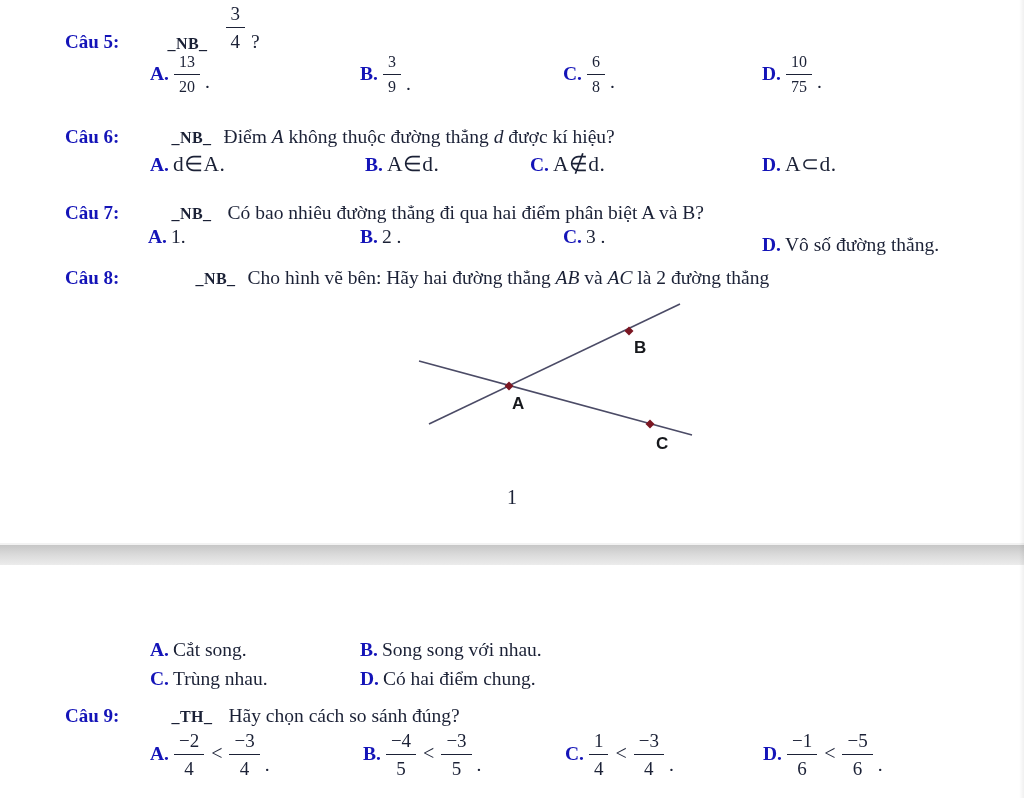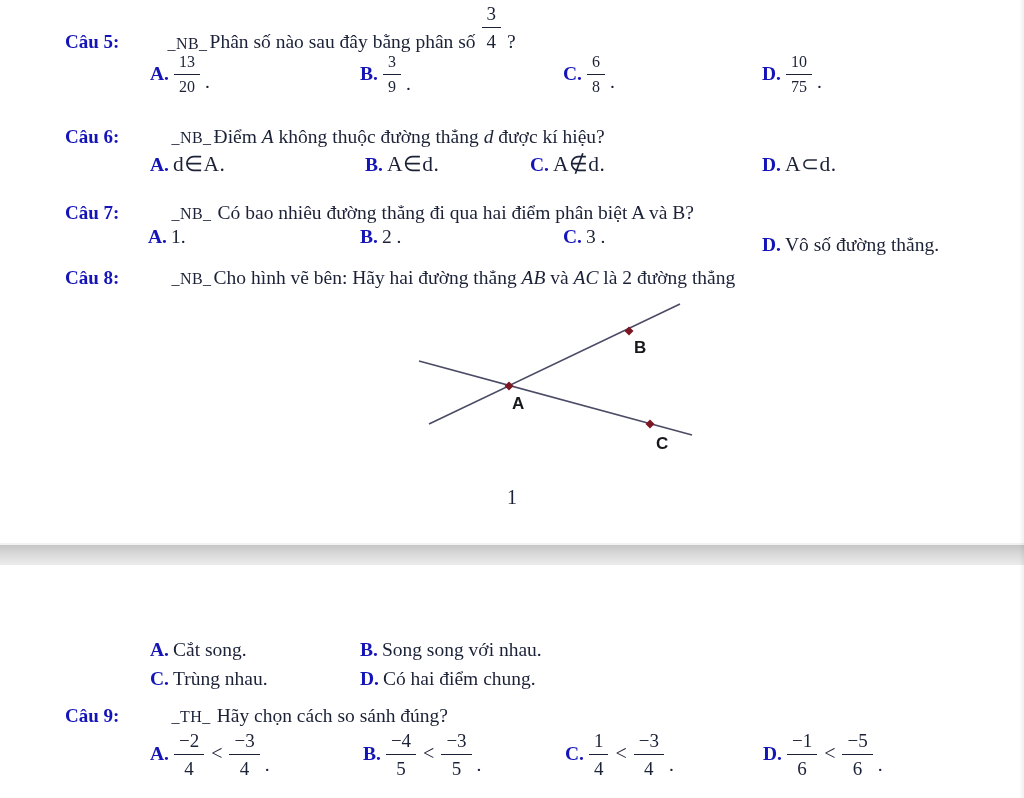--- a/index.html
+++ b/index.html
@@ -3,21 +3,21 @@
 <meta charset="utf-8">
 <style>
   html,body{margin:0;padding:0}
   body{
     width:1024px;height:798px;position:relative;overflow:hidden;
     background:#ffffff;color:#1b2136;
     font-family:"Liberation Serif", serif;
   }
   .abs{position:absolute;white-space:nowrap}
   .q-label{color:#1414b8;font-weight:bold;font-size:19px}
-  .q-tag{font-weight:normal;margin-right:2px;letter-spacing:.5px}
+  .q-tag{font-weight:bold;margin-right:12px;letter-spacing:.5px}
   .q-text{font-size:19.5px}
   .it{font-style:italic}
   .qline{display:inline-flex;align-items:flex-end}
   .opt{display:inline-flex;align-items:center;gap:5px;font-size:19.5px}
   .opt-letter{color:#1414b8;font-weight:bold;font-size:19.5px}
   .opt-text{font-size:19.5px}
   .math{font-size:21.5px;letter-spacing:.5px}
   .frac{display:inline-block;vertical-align:middle;text-align:center;line-height:1;font-size:16px}
   .frac .num{display:block;padding:2px 5px 4px;border-bottom:1.6px solid #1b2136}
   .frac .den{display:block;padding-top:4px}
@@ -35,21 +35,20 @@
     background:linear-gradient(90deg,rgba(0,0,0,0),rgba(0,0,0,0.06));
   }
   svg text{font-family:"Liberation Sans",sans-serif;font-weight:bold;font-size:17px;fill:#16181c}
 </style>
 </head>
 <body>
 
 <div class="abs qline" style="left:65px;top:4px">
   <span class="q-label" style="margin-right:48px">Câu 5:</span>
   <span class="q-tag">_NB_</span>
-  <span class="q-text">Phân số nào sau đây bằng phân số</span>
   <span class="frac frac-sm" style="margin:0 6px;position:relative;top:-2px">
     <span class="num">3</span>
     <span class="den">4</span>
   </span>
   <span class="q-text">?</span>
 </div>
 
 <span class="abs opt" style="left:150px;top:52px">
   <span class="opt-letter">A.</span>
   <span class="frac">
@@ -120,21 +119,21 @@
 <span class="abs" style="left:563px;top:226px">
   <span class="opt-letter">C.</span>
   <span class="opt-text">3 .</span>
 </span>
 <span class="abs" style="left:762px;top:234px">
   <span class="opt-letter">D.</span>
   <span class="opt-text">Vô số đường thẳng.</span>
 </span>
 
 <div class="abs" style="left:65px;top:267px">
-  <span class="q-label" style="margin-right:48px">Câu 8:</span>
+  <span class="q-label" style="margin-right:72px">Câu 8:</span>
   <span class="q-tag">_NB_</span><span class="q-text">Cho hình vẽ bên: Hãy hai đường thẳng </span><span class="q-text it">AB</span><span class="q-text"> và </span><span class="q-text it">AC</span><span class="q-text"> là 2 đường thẳng</span>
 </div>
 
 <div class="abs" style="left:400px;top:292px">
   <svg width="310" height="168" viewBox="0 0 310 168">
     <line x1="29" y1="132" x2="280" y2="12" stroke="#4b4b66" stroke-width="1.6"></line>
     <line x1="19" y1="69" x2="292" y2="143" stroke="#4b4b66" stroke-width="1.6"></line>
     <rect x="-3.2" y="-3.2" width="6.4" height="6.4" transform="translate(109,94) rotate(45)" fill="#7b1622"></rect>
     <rect x="-3.2" y="-3.2" width="6.4" height="6.4" transform="translate(229,39) rotate(45)" fill="#7b1622"></rect>
     <rect x="-3.2" y="-3.2" width="6.4" height="6.4" transform="translate(250,132) rotate(45)" fill="#7b1622"></rect>

